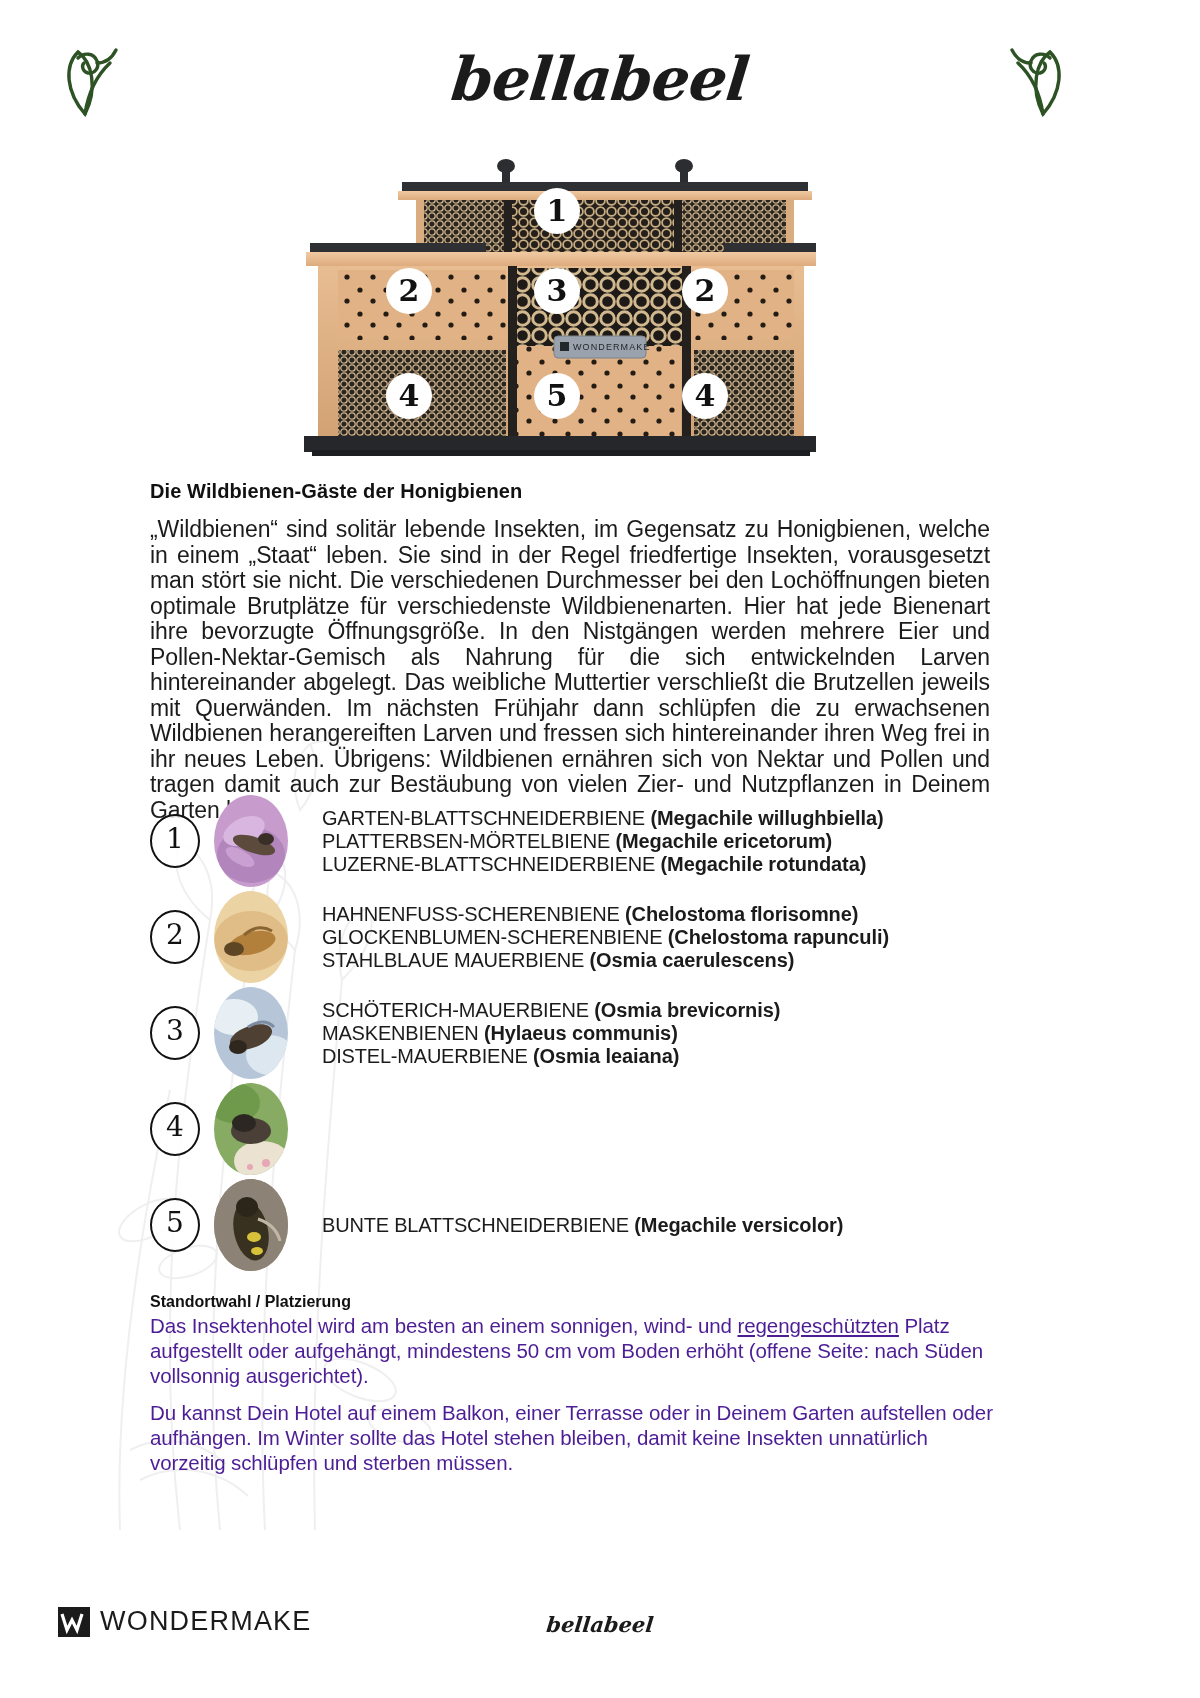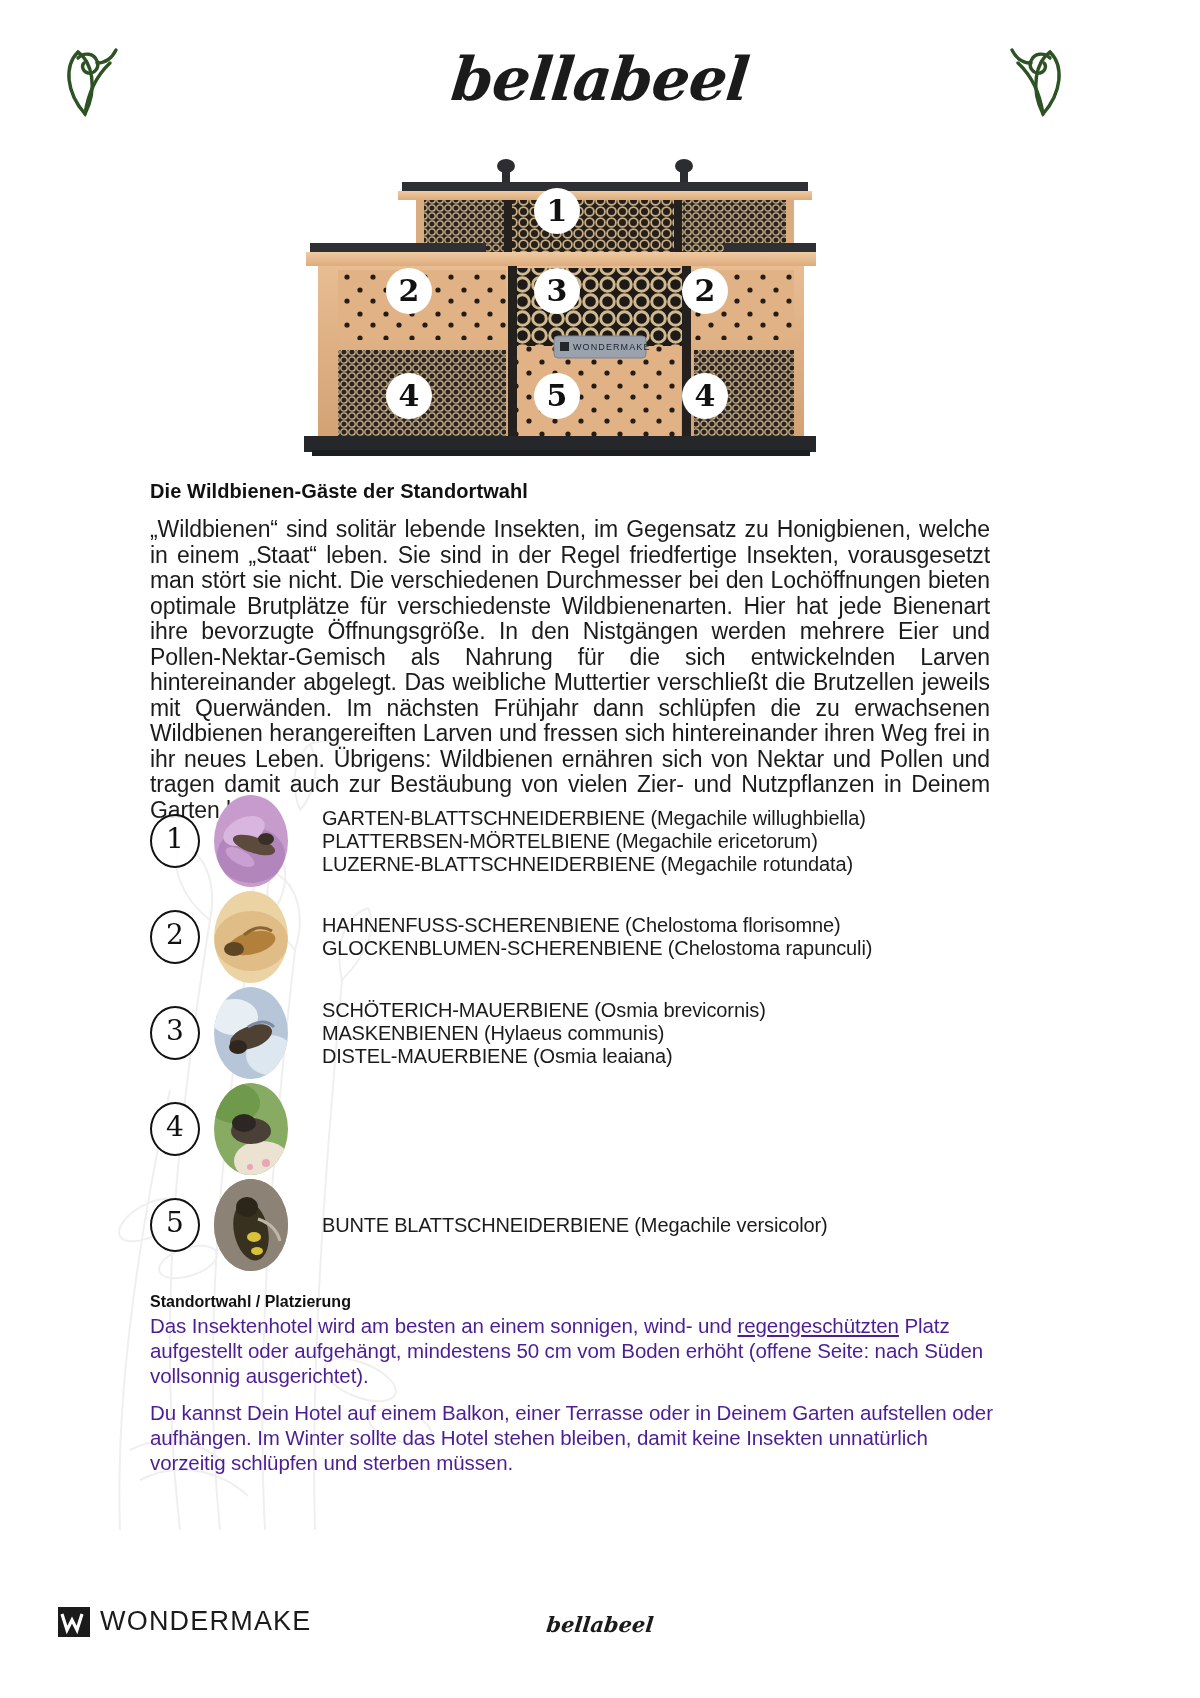--- a/index.html
+++ b/index.html
@@ -130,21 +130,21 @@
     overflow: hidden;
   }
   .thumb svg { display: block; width: 74px; height: 92px; }
   .names {
     margin-left: 34px;
     font-size: 20px;
     line-height: 23px;
     letter-spacing: -0.2px;
     color: #1b1b1b;
   }
-  .names .sci { letter-spacing: -0.1px; }
+  .names .sci { letter-spacing: -0.1px; font-weight: bold; }
 
   
   .placement { position: absolute; left: 150px; top: 1293px; width: 850px; }
   .placement h2 {
     margin: 0 0 2px 0;
     font-size: 16px;
     font-weight: 700;
     color: #111111;
   }
   .placement p {
@@ -317,21 +317,21 @@
   <div class="marker" style="left:258px; top:48px;">1</div>
   <div class="marker" style="left:110px; top:128px;">2</div>
   <div class="marker" style="left:258px; top:128px;">3</div>
   <div class="marker" style="left:406px; top:128px;">2</div>
   <div class="marker" style="left:110px; top:233px;">4</div>
   <div class="marker" style="left:258px; top:233px;">5</div>
   <div class="marker" style="left:406px; top:233px;">4</div>
 </div>
 
 <div class="content">
-  <h2 class="section-title">Die Wildbienen-Gäste der Standortwahl</h2>
+  <h2 class="section-title">Die Wildbienen-Gäste der Honigbienen</h2>
   <p class="intro">„Wildbienen“ sind solitär lebende Insekten, im Gegensatz zu Honigbienen, welche in einem „Staat“ leben. Sie sind in der Regel friedfertige Insekten, vorausgesetzt man stört sie nicht. Die verschiedenen Durchmesser bei den Lochöffnungen bieten optimale Brutplätze für verschiedenste Wildbienenarten. Hier hat jede Bienenart ihre bevorzugte Öffnungsgröße. In den Nistgängen werden mehrere Eier und Pollen-Nektar-Gemisch als Nahrung für die sich entwickelnden Larven hintereinander abgelegt. Das weibliche Muttertier verschließt die Brutzellen jeweils mit Querwänden. Im nächsten Frühjahr dann schlüpfen die zu erwachsenen Wildbienen herangereiften Larven und fressen sich hintereinander ihren Weg frei in ihr neues Leben. Übrigens: Wildbienen ernähren sich von Nektar und Pollen und tragen damit auch zur Bestäubung von vielen Zier- und Nutzpflanzen in Deinem Garten bei.</p>
 </div>
 
 <div class="species-list">
 
   <div class="species-row">
     <div class="badge">1</div>
     <div class="thumb">
       <svg viewBox="0 0 74 92" aria-hidden="true">
           <rect width="74" height="92" fill="#c79ccd"></rect>
@@ -356,20 +356,21 @@
           <rect width="74" height="92" fill="#ecd3a4"></rect>
         <ellipse cx="37" cy="50" rx="37" ry="30" fill="#e0bd87"></ellipse>
         <ellipse cx="38" cy="52" rx="24" ry="11" fill="#b3803c" transform="rotate(-14 38 52)"></ellipse>
         <ellipse cx="20" cy="58" rx="10" ry="7" fill="#5e4524"></ellipse>
         <path d="M30 44 q14 -12 28 -4" stroke="#8a6430" stroke-width="3" fill="none"></path>
       </svg>
     </div>
     <div class="names">
       <div><span>HAHNENFUSS-SCHERENBIENE</span> <span class="sci">(Chelostoma florisomne)</span></div>
       <div><span>GLOCKENBLUMEN-SCHERENBIENE</span> <span class="sci">(Chelostoma rapunculi)</span></div>
+      <div><span>STAHLBLAUE MAUERBIENE</span> <span class="sci">(Osmia caerulescens)</span></div>
     </div>
   </div>
 
   <div class="species-row">
     <div class="badge">3</div>
     <div class="thumb">
       <svg viewBox="0 0 74 92" aria-hidden="true">
           <rect width="74" height="92" fill="#b6c6d8"></rect>
         <ellipse cx="20" cy="30" rx="24" ry="18" fill="#e7eef4"></ellipse>
         <ellipse cx="56" cy="68" rx="24" ry="20" fill="#dde7ef"></ellipse>

